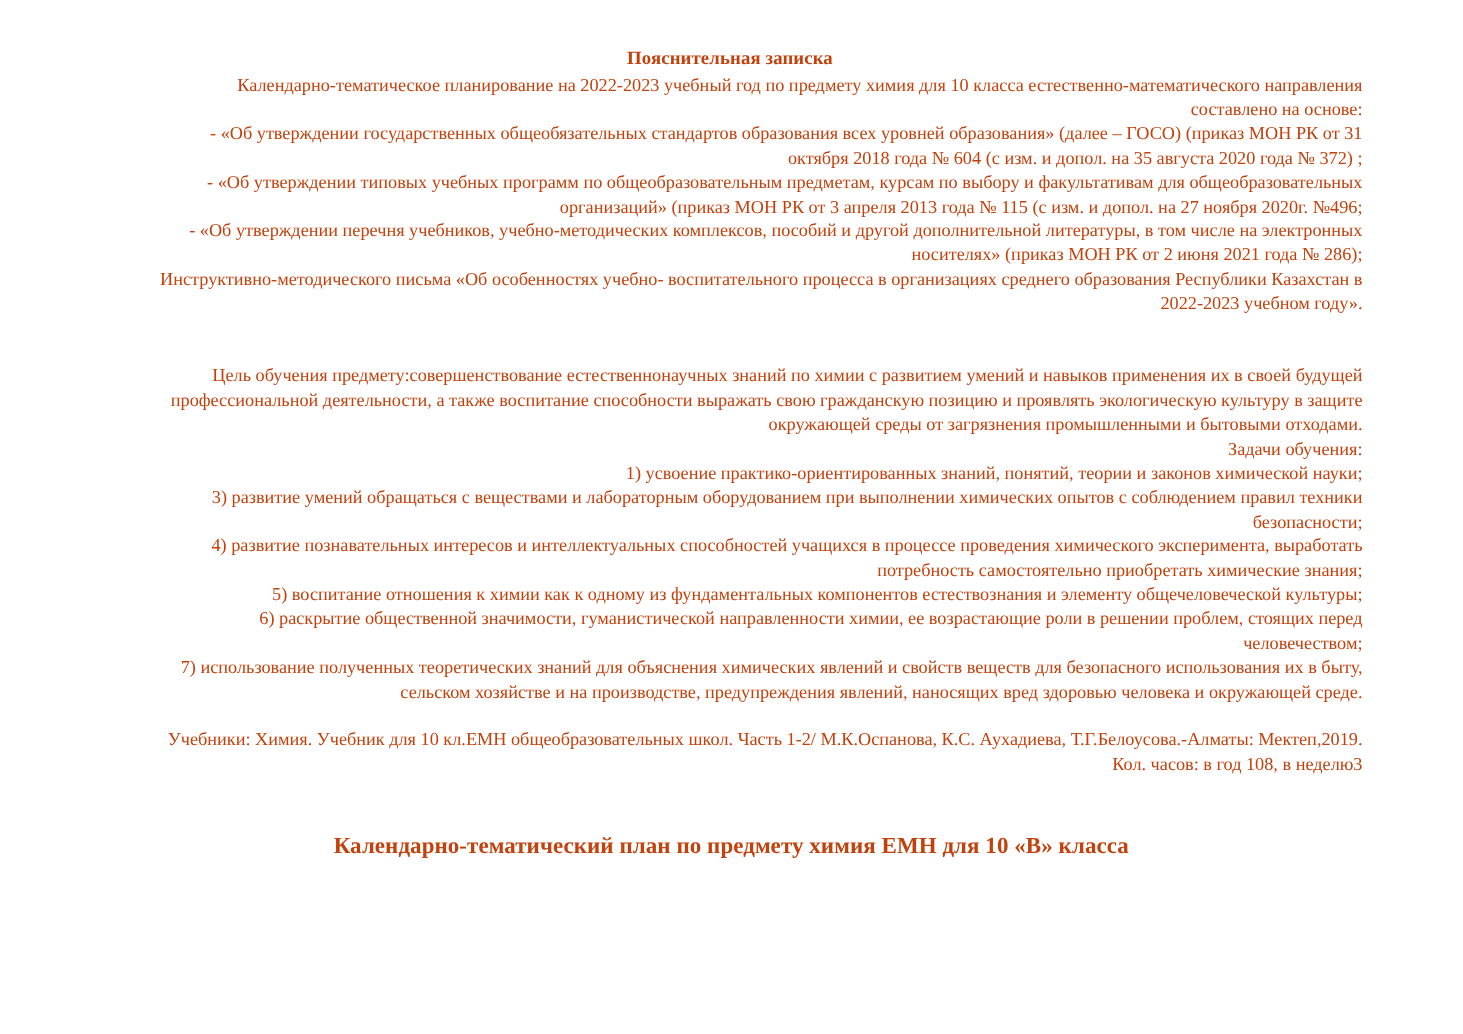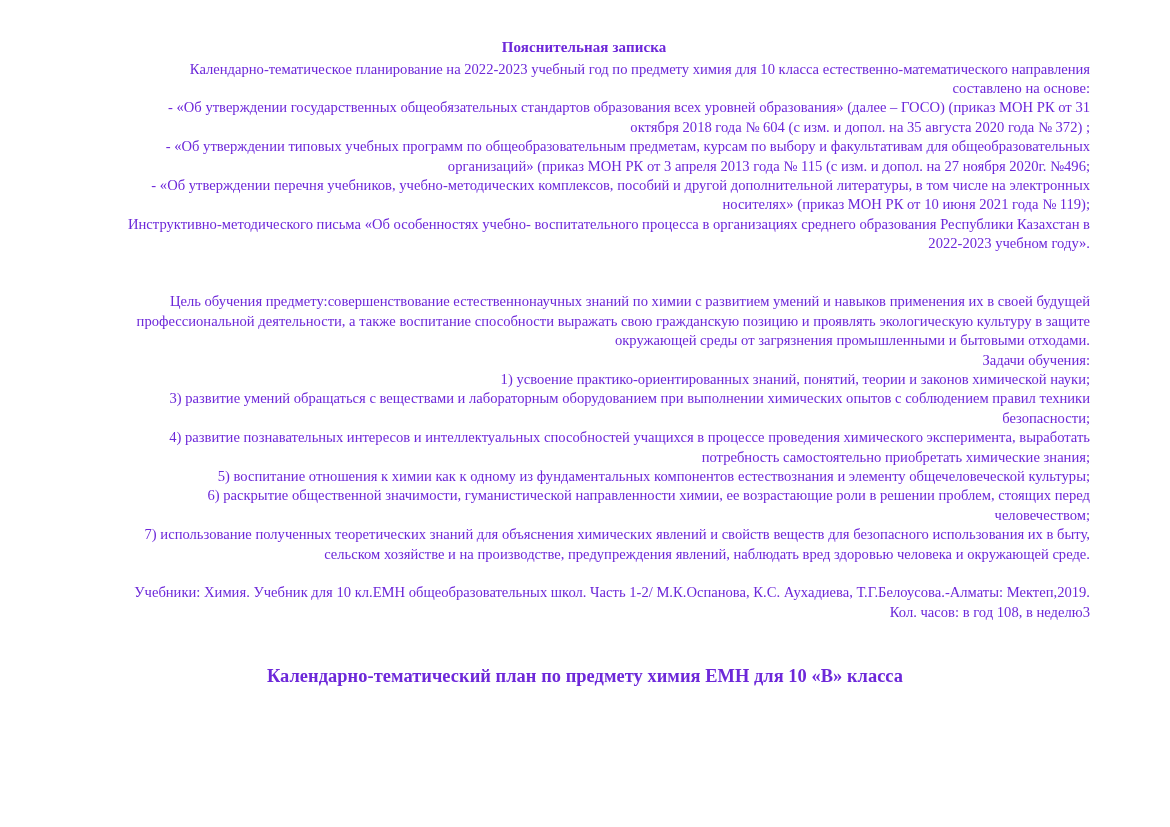--- a/index.html
+++ b/index.html
@@ -8,21 +8,21 @@
     padding: 0;
     background: #ffffff;
   }
   .page {
     position: relative;
     width: 1170px;
     height: 827px;
     background: #ffffff;
     overflow: hidden;
     font-family: "Liberation Serif", "DejaVu Serif", serif;
-    color: #6d28d9;
+    color: #c2410c;
     -webkit-font-smoothing: antialiased;
   }
   .content {
     position: absolute;
     left: 78px;
     top: 38px;
     width: 1012px;
   }
   .doc-title {
     text-align: center;
@@ -71,21 +71,21 @@
     <p class="body-line indented">Календарно-тематическое планирование на 2022-2023 учебный год по  предмету химия для  10  класса естественно-математического направления</p>
     <p class="body-line">составлено на основе:</p>
 
     <p class="body-line">- «Об утверждении государственных общеобязательных стандартов образования всех уровней образования» (далее – ГОСО) (приказ МОН РК от 31</p>
     <p class="body-line">октября 2018 года № 604 (с изм. и допол. на 35 августа 2020 года № 372) ;</p>
 
     <p class="body-line">- «Об утверждении типовых учебных программ по общеобразовательным предметам, курсам по выбору и факультативам для общеобразовательных</p>
     <p class="body-line">организаций» (приказ МОН РК от 3 апреля 2013 года № 115 (с изм. и допол. на 27 ноября 2020г. №496;</p>
 
     <p class="body-line">- «Об утверждении перечня учебников, учебно-методических комплексов, пособий и другой дополнительной литературы, в том числе на электронных</p>
-    <p class="body-line">носителях» (приказ МОН РК от 10 июня 2021 года № 119);</p>
+    <p class="body-line">носителях» (приказ МОН РК от 2 июня 2021 года № 286);</p>
 
     <p class="body-line">Инструктивно-методического письма «Об особенностях учебно- воспитательного процесса в организациях среднего образования Республики Казахстан в</p>
     <p class="body-line">2022-2023 учебном году».</p>
 
     <div class="spacer-blank"></div>
     <div class="spacer-blank"></div>
 
     <p class="body-line"><span class="bold">Цель  обучения предмету:</span><span>совершенствование естественнонаучных знаний по химии с развитием умений и навыков применения их в своей будущей</span></p>
     <p class="body-line">профессиональной деятельности, а также воспитание способности выражать свою гражданскую позицию и проявлять экологическую культуру в защите</p>
     <p class="body-line">окружающей среды от загрязнения промышленными и бытовыми отходами.</p>
@@ -100,21 +100,21 @@
 
     <p class="body-line">4) развитие познавательных интересов и интеллектуальных способностей учащихся в процессе проведения химического эксперимента, выработать</p>
     <p class="body-line">потребность самостоятельно приобретать химические знания;</p>
 
     <p class="body-line">5) воспитание отношения к химии как к одному из фундаментальных компонентов естествознания и элементу общечеловеческой культуры;</p>
 
     <p class="body-line">6) раскрытие общественной значимости, гуманистической направленности химии, ее возрастающие роли в решении проблем, стоящих перед</p>
     <p class="body-line">человечеством;</p>
 
     <p class="body-line">7) использование полученных теоретических знаний для объяснения химических явлений и свойств веществ для безопасного использования их в быту,</p>
-    <p class="body-line">сельском хозяйстве и на производстве, предупреждения явлений, наблюдать вред здоровью человека и окружающей среде.</p>
+    <p class="body-line">сельском хозяйстве и на производстве, предупреждения явлений, наносящих вред здоровью человека и окружающей среде.</p>
 
     <div class="spacer-blank"></div>
 
     <p class="body-line">Учебники: Химия. Учебник для 10 кл.ЕМН общеобразовательных школ. Часть 1-2/ М.К.Оспанова, К.С. Аухадиева, Т.Г.Белоусова.-Алматы: Мектеп,2019.</p>
     <p class="body-line">Кол. часов: в год  108, в неделю3</p>
 
   </div>
 
   <div class="plan-title-wrap">
     <span class="plan-title">Календарно-тематический план по предмету химия ЕМН для 10 «В» класса</span>

